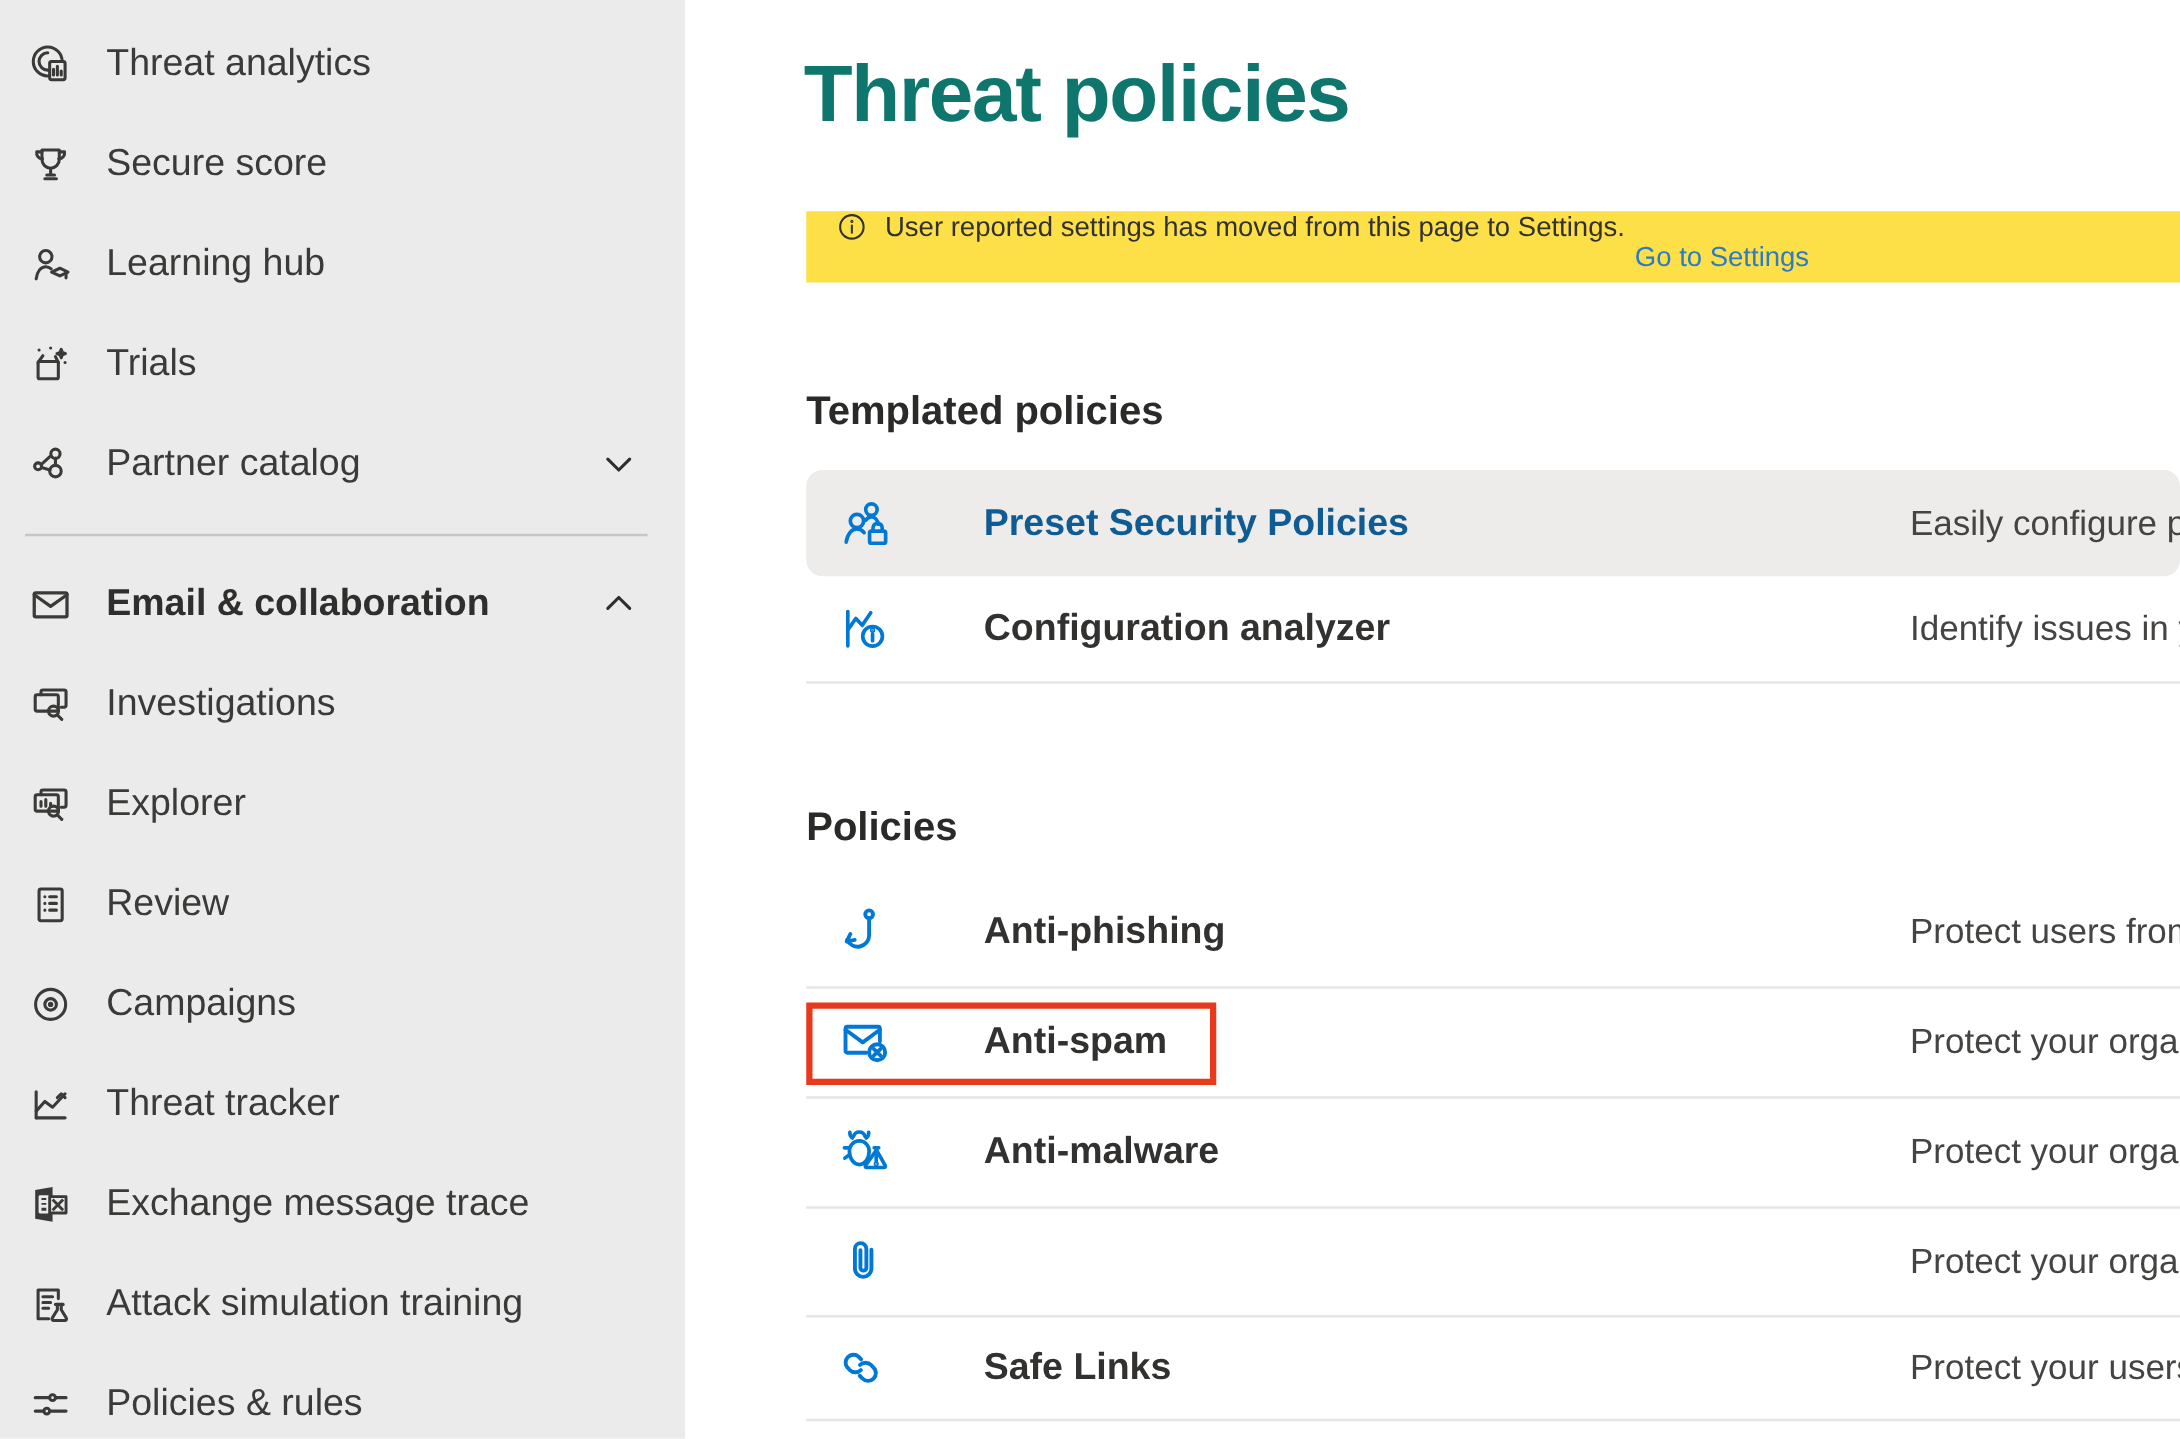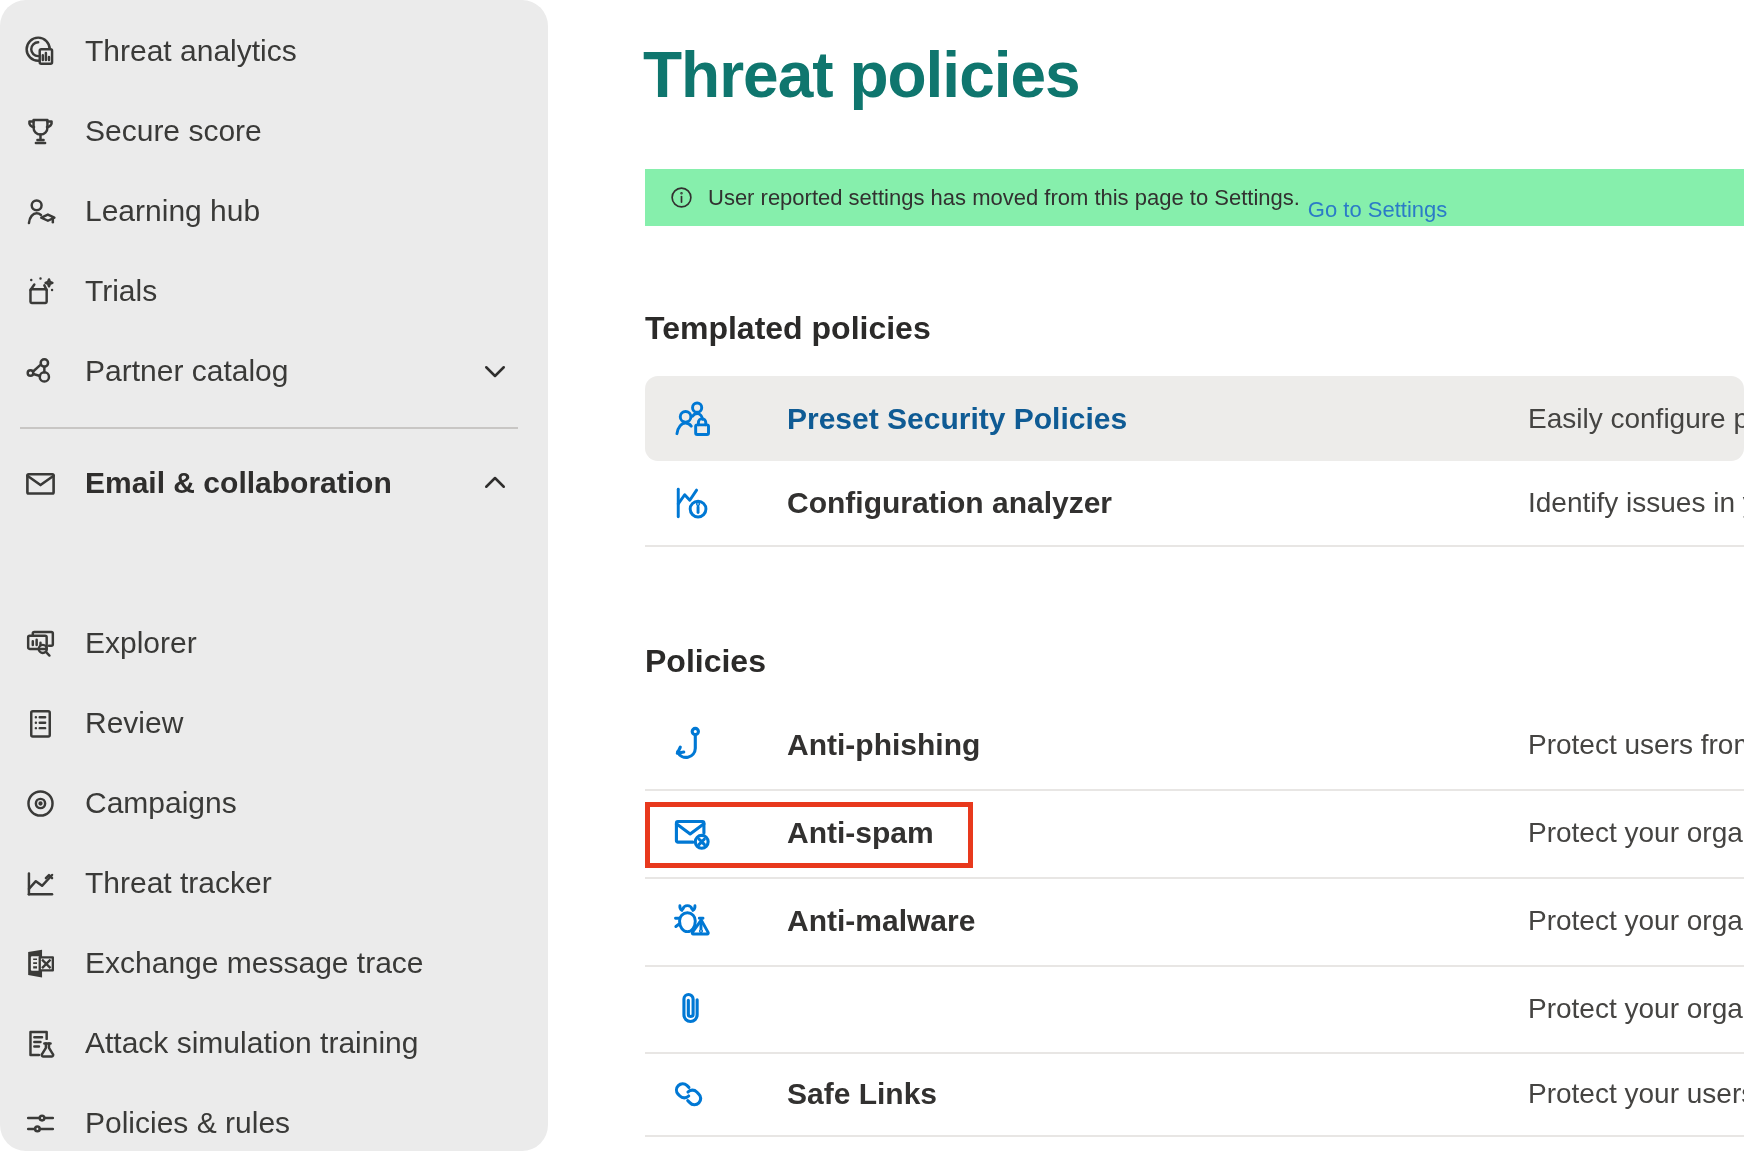--- a/index.html
+++ b/index.html
@@ -6,21 +6,20 @@
   body{
     width:1744px;height:1151px;overflow:hidden;position:relative;
     background:#ffffff;
     font-family:"Liberation Sans","DejaVu Sans",sans-serif;
     color:#323130;
   }
   
   .sidebar{
     position:absolute;left:0;top:0;width:548px;height:1151px;
     background:#ebebeb;
-    border-radius:26px;
   }
   .nav-item{
     position:absolute;left:0;width:548px;height:80px;
     display:flex;align-items:center;cursor:pointer;
   }
   .nav-icon{
     position:absolute;left:20px;width:40px;height:40px;
     display:flex;align-items:center;justify-content:center;color:#3a3a38;
   }
   .nav-icon svg{width:37px;height:37px;}
@@ -35,21 +34,21 @@
     position:absolute;left:20px;top:427px;width:498px;height:0;
     border-top:2px solid #c8c6c4;
   }
   
   .page-title{
     position:absolute;left:643px;top:38px;margin:0;
     font-size:64px;font-weight:700;letter-spacing:-1px;color:#0f766e;white-space:nowrap;
   }
   .banner{
     position:absolute;left:645px;top:169px;width:1099px;height:57px;
-    background:#86efac;display:flex;align-items:center;white-space:nowrap;overflow:hidden;
+    background:#fde047;display:flex;white-space:nowrap;overflow:hidden;
   }
   .banner-icon{width:25px;height:25px;margin-left:24px;flex:0 0 auto;color:#323130;}
   .banner-text{font-size:22px;color:#323130;margin-left:14px;}
   .banner-link{font-size:22px;color:#2b7bc7;margin-left:8px;text-decoration:none;cursor:pointer;margin-top:24px;}
   .section-heading{
     position:absolute;left:645px;margin:0;
     font-size:32px;font-weight:700;color:#2b2a29;white-space:nowrap;
   }
   .row{
     position:absolute;left:645px;width:1099px;overflow:hidden;white-space:nowrap;cursor:pointer;
@@ -155,20 +154,31 @@
       </svg>
     </span>
     <span class="nav-label bold">Email &amp; collaboration</span>
     <span class="nav-chevron">
       <svg viewBox="0 0 24 24" fill="none" stroke="currentColor" stroke-width="2" stroke-linecap="round" stroke-linejoin="round">
           <path d="M5 15l7-7 7 7"></path>
         </svg>
     </span>
   </div>
 
+  <div class="nav-item" style="top:523px">
+    <span class="nav-icon">
+      <svg viewBox="0 0 24 24" fill="none" stroke="currentColor" stroke-width="1.6" stroke-linecap="round" stroke-linejoin="round">
+        <path d="M7 7V5.5a1 1 0 0 1 1-1h11a1 1 0 0 1 1 1v7a1 1 0 0 1-1 1h-1.5"></path>
+        <rect x="4" y="7" width="12" height="8.5" rx="1"></rect>
+        <circle cx="13.5" cy="15.5" r="2.6"></circle>
+          <path d="M15.5 17.5l2.3 2.3"></path>
+      </svg>
+    </span>
+    <span class="nav-label">Investigations</span>
+  </div>
 
   <div class="nav-item" style="top:603px">
     <span class="nav-icon">
       <svg viewBox="0 0 24 24" fill="none" stroke="currentColor" stroke-width="1.6" stroke-linecap="round" stroke-linejoin="round">
         <path d="M7 7V5.5a1 1 0 0 1 1-1h11a1 1 0 0 1 1 1v7a1 1 0 0 1-1 1h-1.5"></path>
         <rect x="4" y="7" width="12" height="8.5" rx="1"></rect>
         <path d="M7 13v-2.5M9.5 13V9.5M12 13v-1.5"></path>
         <circle cx="13.5" cy="15.5" r="2.6"></circle>
           <path d="M15.5 17.5l2.3 2.3"></path>
       </svg>

